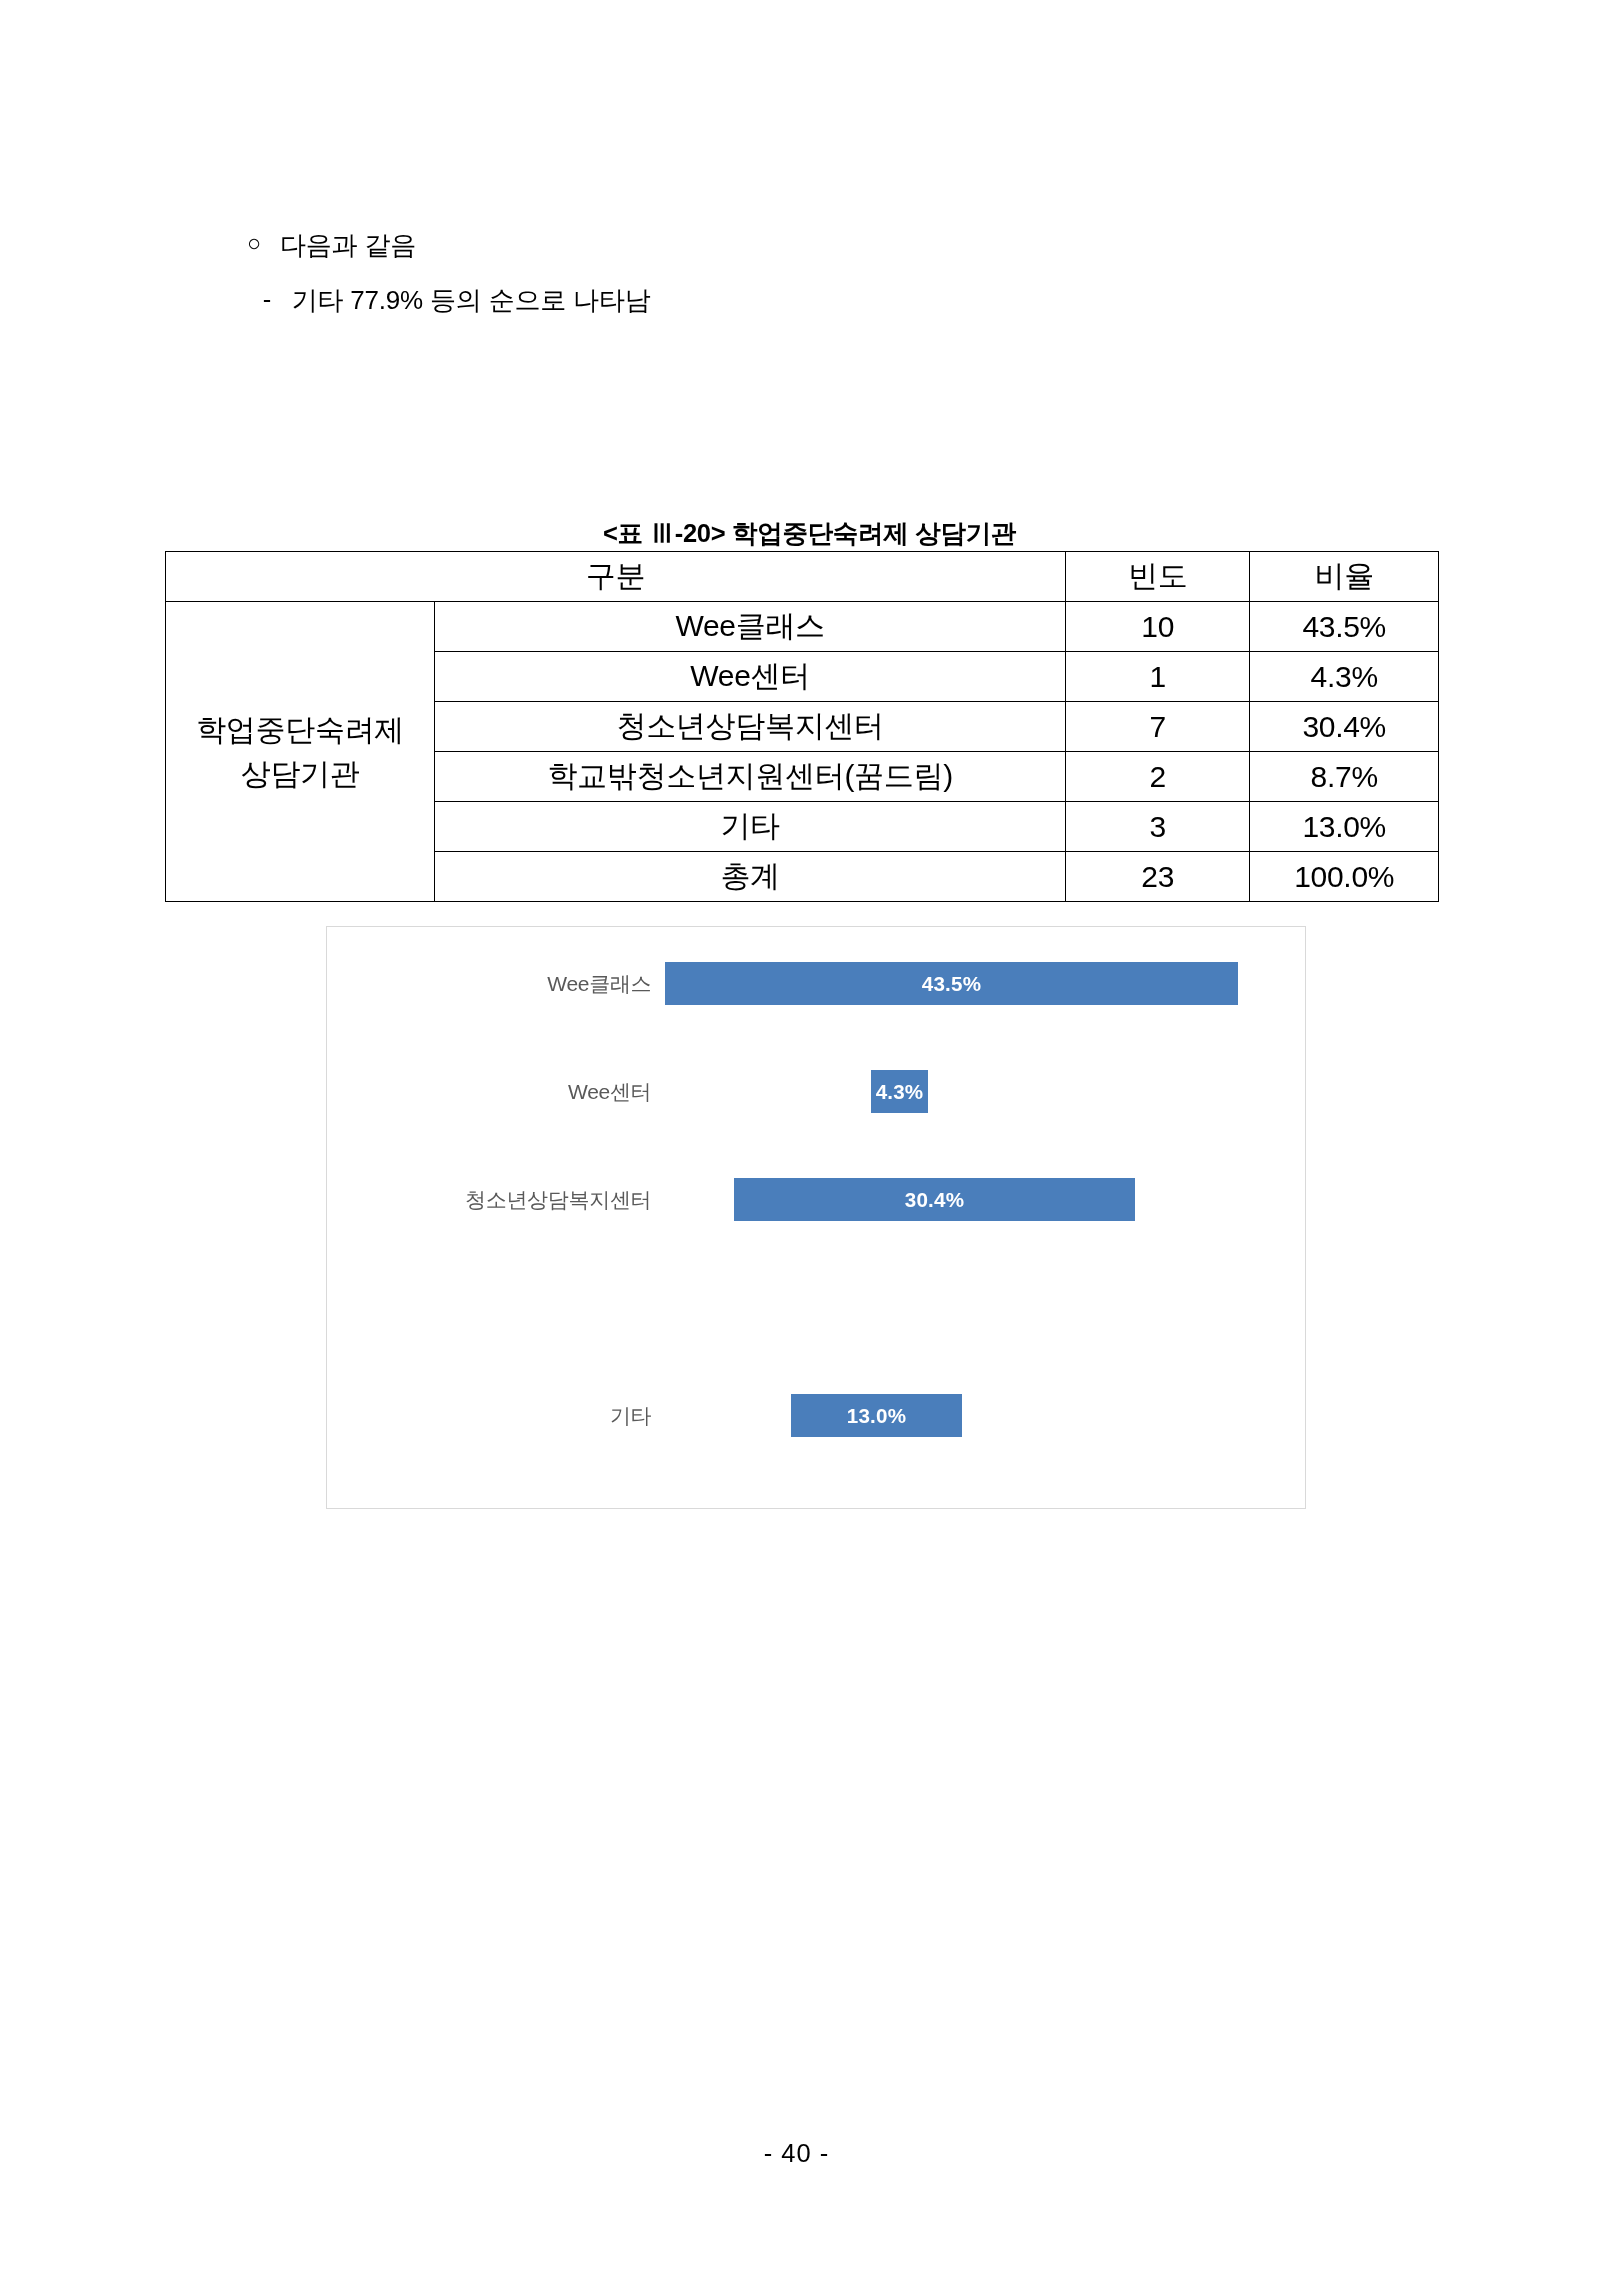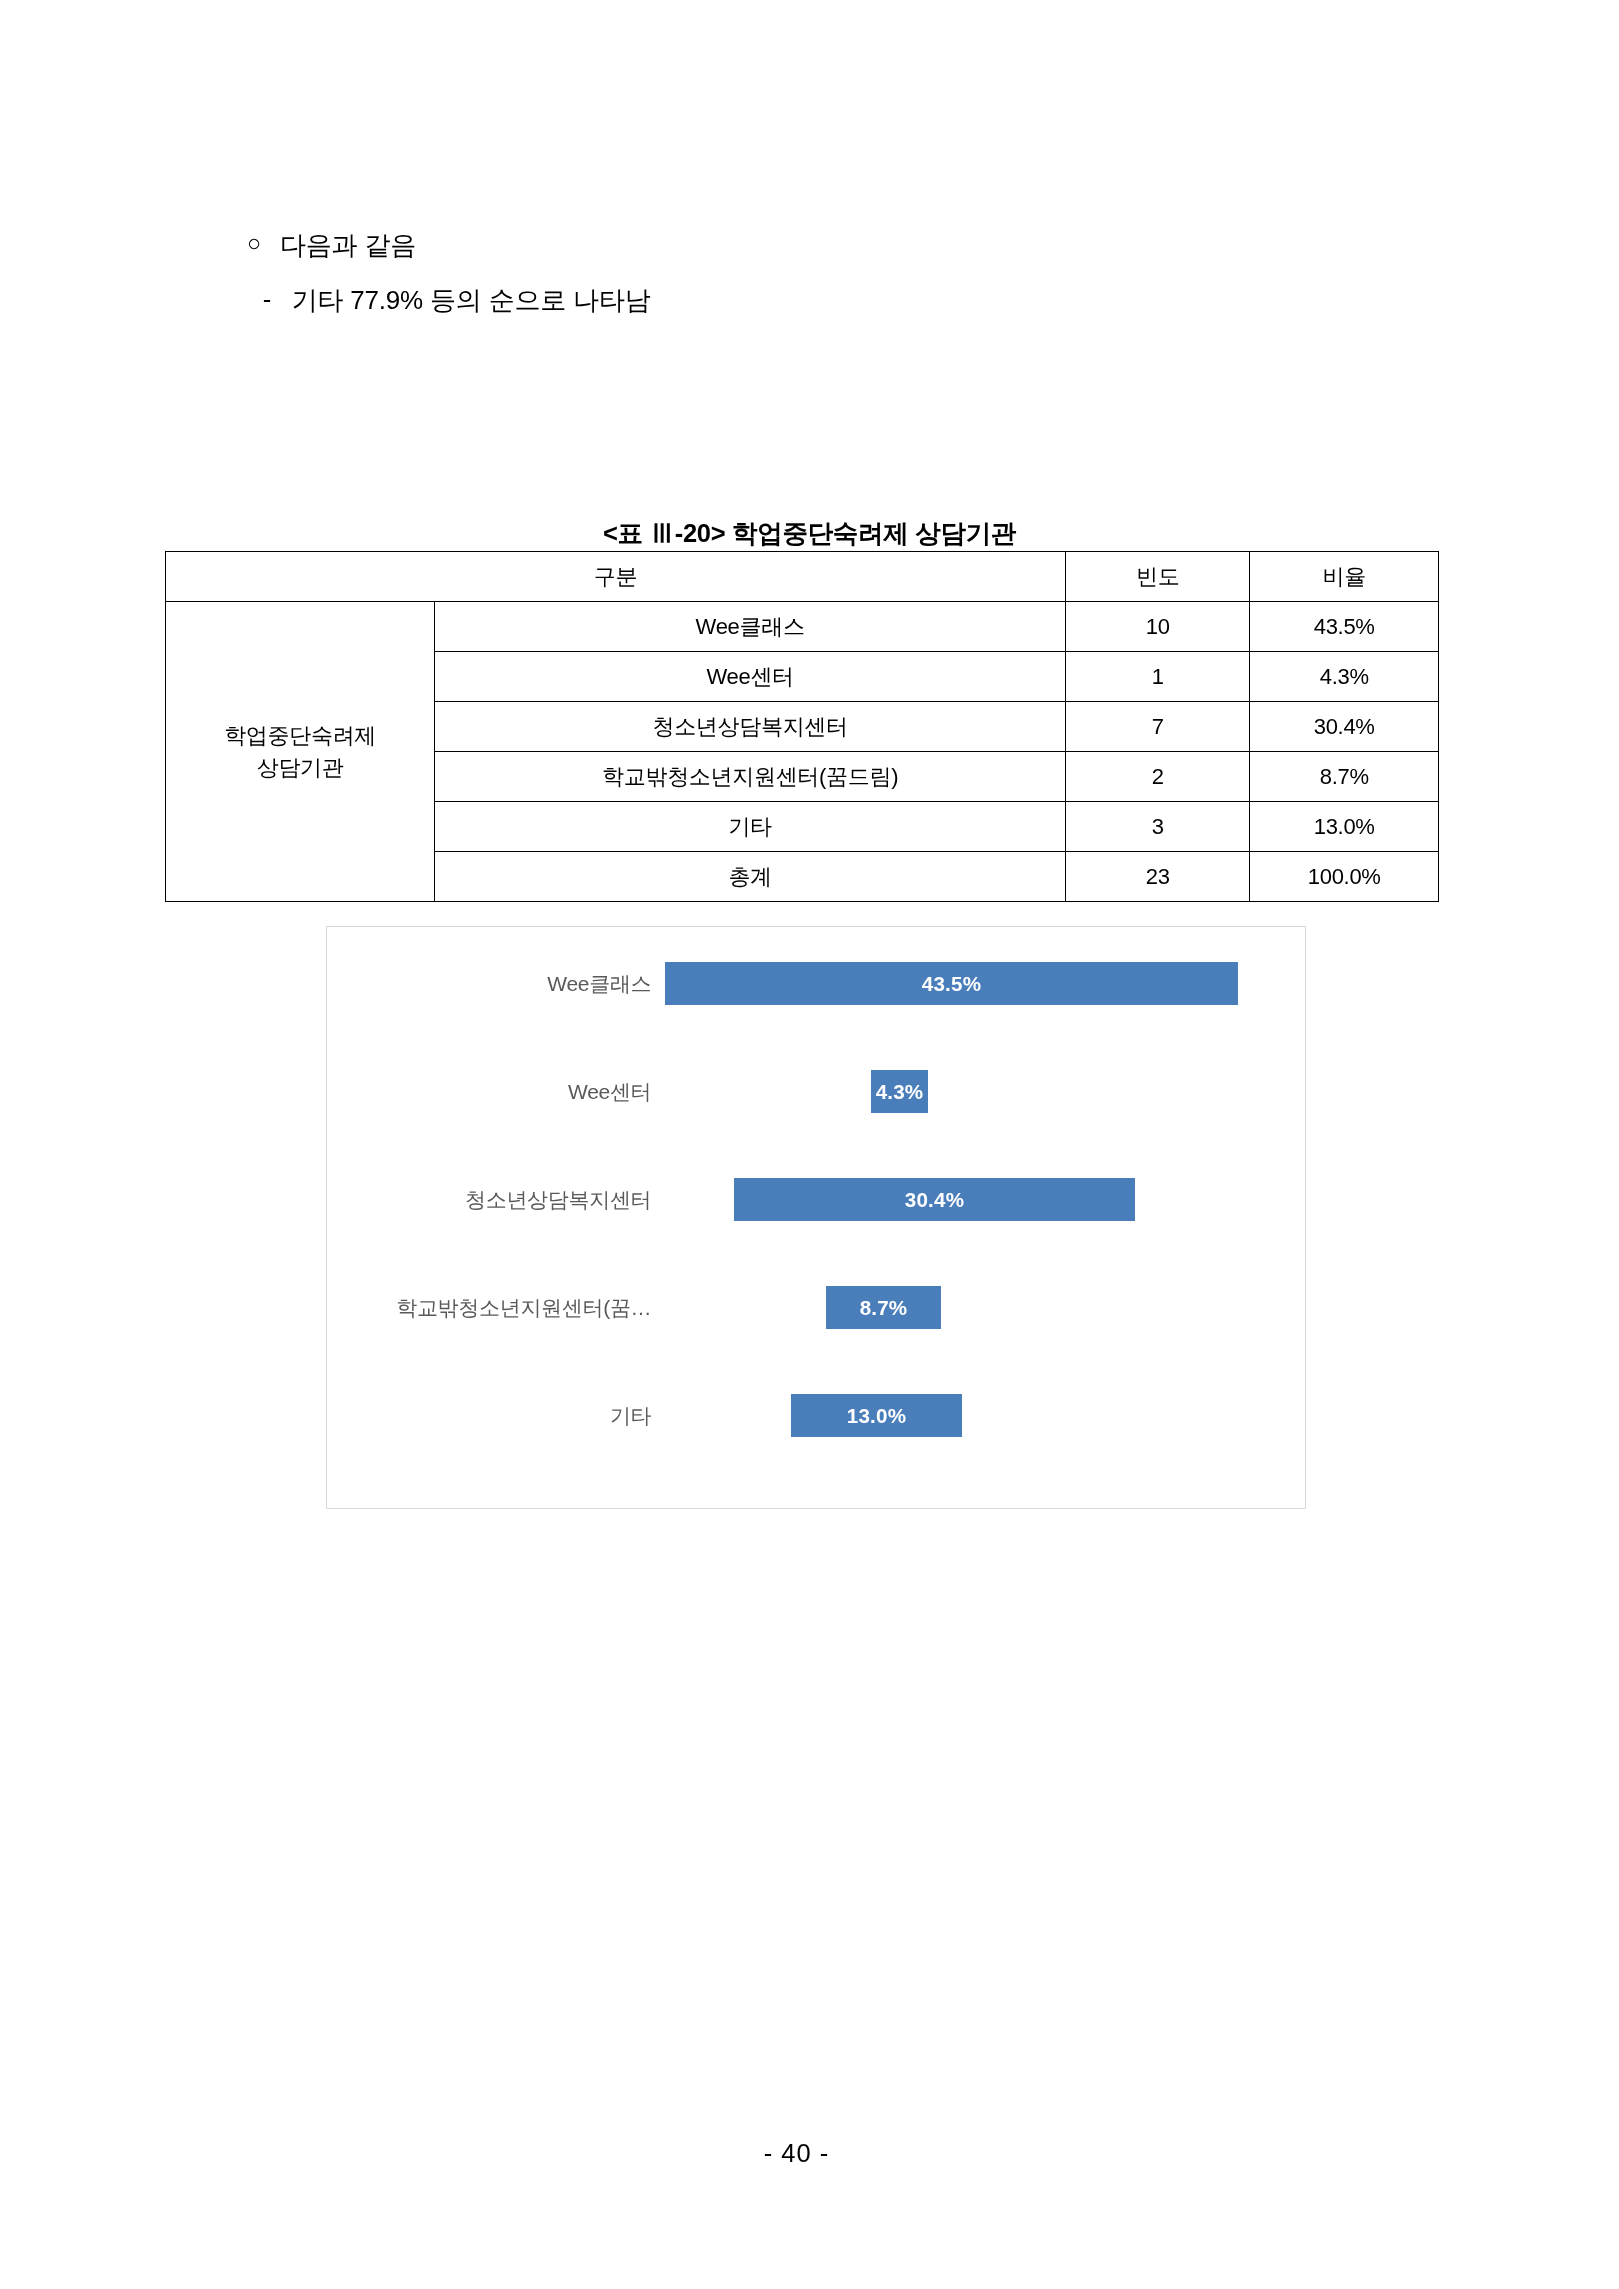--- a/index.html
+++ b/index.html
@@ -89,21 +89,21 @@
   .data-table-wrap {
     position: absolute;
     left: 165px;
     top: 551px;
     width: 1274px;
   }
   table.data-table {
     border-collapse: collapse;
     width: 1274px;
     table-layout: fixed;
-    font-size: 22px;
+    font-size: 30px;
   }
   table.data-table td,
   table.data-table th {
     border: 1.6px solid #000000;
     height: 45px;
     padding: 2px 3.9px;
     text-align: center;
     vertical-align: middle;
     font-weight: normal;
     letter-spacing: -0.3px;
@@ -294,28 +294,20 @@
           </div>
         </div>
         <div class="chart-row" style="top: 251px;">
           <div class="chart-label">청소년상담복지센터</div>
           <div class="chart-track">
             <div class="chart-bar" style="width: 401px; left: 69px; background: rgb(74, 126, 187);">
               <span class="chart-bar-value">30.4%</span>
             </div>
           </div>
         </div>
-        <div class="chart-row" style="top: 359px;">
-          <div class="chart-label">학교밖청소년지원센터(꿈…</div>
-          <div class="chart-track">
-            <div class="chart-bar" style="width: 115px; left: 161px; background: rgb(74, 126, 187);">
-              <span class="chart-bar-value">8.7%</span>
-            </div>
-          </div>
-        </div>
         <div class="chart-row" style="top: 467px;">
           <div class="chart-label">기타</div>
           <div class="chart-track">
             <div class="chart-bar" style="width: 171px; left: 126px; background: rgb(74, 126, 187);">
               <span class="chart-bar-value">13.0%</span>
             </div>
           </div>
         </div>
       </div>
   </div>

